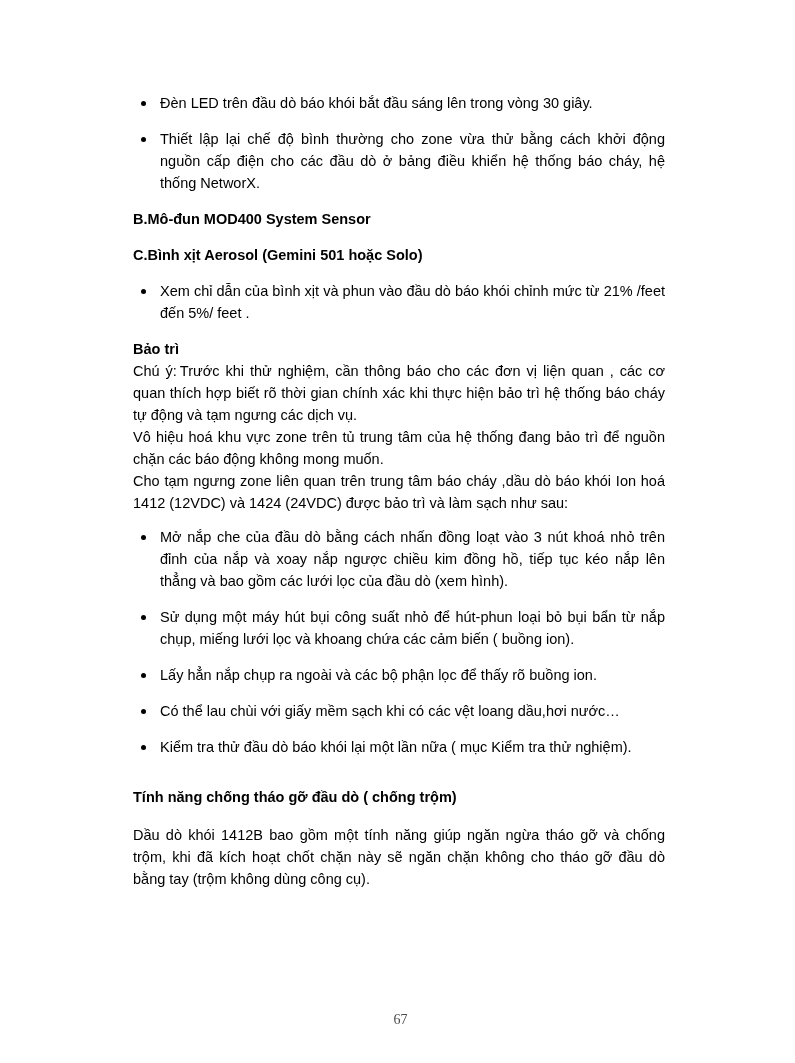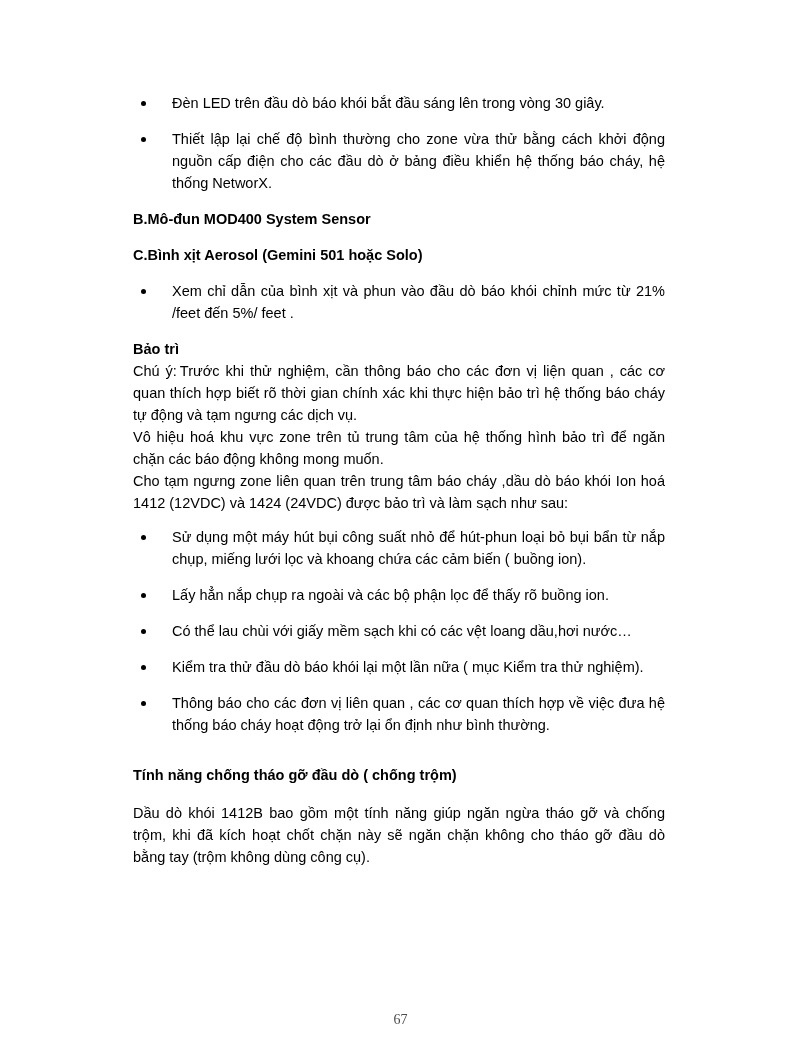--- a/index.html
+++ b/index.html
@@ -36,21 +36,20 @@
   }
   ul.blist {
     list-style: none;
     margin: 0;
     padding: 0;
   }
   ul.blist li {
     display: flex;
     align-items: flex-start;
     margin: 0 0 14px 0;
-    gap: 12px;
   }
   .bullet-marker {
     flex: 0 0 27px;
     display: flex;
     justify-content: flex-start;
     padding-left: 8px;
     padding-top: 9px;
   }
   .bullet-marker::after {
     content: "";
@@ -98,44 +97,44 @@
     <li>
       <span class="bullet-marker"></span>
       <span class="btext">Xem chỉ dẫn của bình xịt và phun vào đầu dò báo khói chỉnh mức từ 21% /feet đến 5%/ feet .</span>
     </li>
   </ul>
 
   <div class="heading tight">Bảo trì</div>
   <p class="para tight">
     <span class="note-label">Chú ý:</span><span>Trước khi thử nghiệm, cần thông báo cho các đơn vị liện quan , các cơ quan thích hợp biết rõ thời gian chính xác khi thực hiện bảo trì hệ thống báo cháy tự động và tạm ngưng các dịch vụ.</span>
   </p>
-  <p class="para tight">Vô hiệu hoá khu vực zone trên tủ trung tâm của hệ thống hình bảo trì để ngăn chặn các báo động không mong muốn.</p>
+  <p class="para tight">Vô hiệu hoá khu vực zone trên tủ trung tâm của hệ thống đang bảo trì để nguồn chặn các báo động không mong muốn.</p>
   <p class="para before-list">Cho tạm ngưng zone liên quan trên trung tâm báo cháy ,dầu dò báo khói Ion hoá 1412 (12VDC) và 1424 (24VDC) được bảo trì và làm sạch như sau:</p>
 
   <ul class="blist">
+    <li>
+      <span class="bullet-marker"></span>
+      <span class="btext">Mở nắp che của đầu dò bằng cách nhấn đồng loạt vào 3 nút khoá nhỏ trên đỉnh của nắp và xoay nắp ngược chiều kim đồng hồ, tiếp tục kéo nắp lên thẳng và bao gồm các lưới lọc của đầu dò (xem hình).</span>
+    </li>
     <li>
       <span class="bullet-marker"></span>
       <span class="btext">Sử dụng một máy hút bụi công suất nhỏ để hút-phun loại bỏ bụi bẩn từ nắp chụp, miếng lưới lọc và khoang chứa các cảm biến ( buồng ion).</span>
     </li>
     <li>
       <span class="bullet-marker"></span>
       <span class="btext">Lấy hẳn nắp chụp ra ngoài và các bộ phận lọc để thấy rõ buồng ion.</span>
     </li>
     <li>
       <span class="bullet-marker"></span>
       <span class="btext">Có thể lau chùi với giấy mềm sạch khi có các vệt loang dầu,hơi nước…</span>
     </li>
     <li>
       <span class="bullet-marker"></span>
       <span class="btext">Kiểm tra thử đầu dò báo khói lại một lần nữa ( mục Kiểm tra thử nghiệm).</span>
     </li>
-    <li>
-      <span class="bullet-marker"></span>
-      <span class="btext">Thông báo cho các đơn vị liên quan , các cơ quan thích hợp về việc đưa hệ thống báo cháy hoạt động trở lại ổn định như bình thường.</span>
-    </li>
   </ul>
 
   <div class="heading tamper">Tính năng chống tháo gỡ đầu dò ( chống trộm)</div>
   <p class="para">Dầu dò khói 1412B bao gồm một tính năng giúp ngăn ngừa tháo gỡ và chống trộm, khi đã kích hoạt chốt chặn này sẽ ngăn chặn không cho tháo gỡ đầu dò bằng tay (trộm không dùng công cụ).</p>
 
   <div class="page-number">67</div>
 
 </div>
 
 </body></html>

